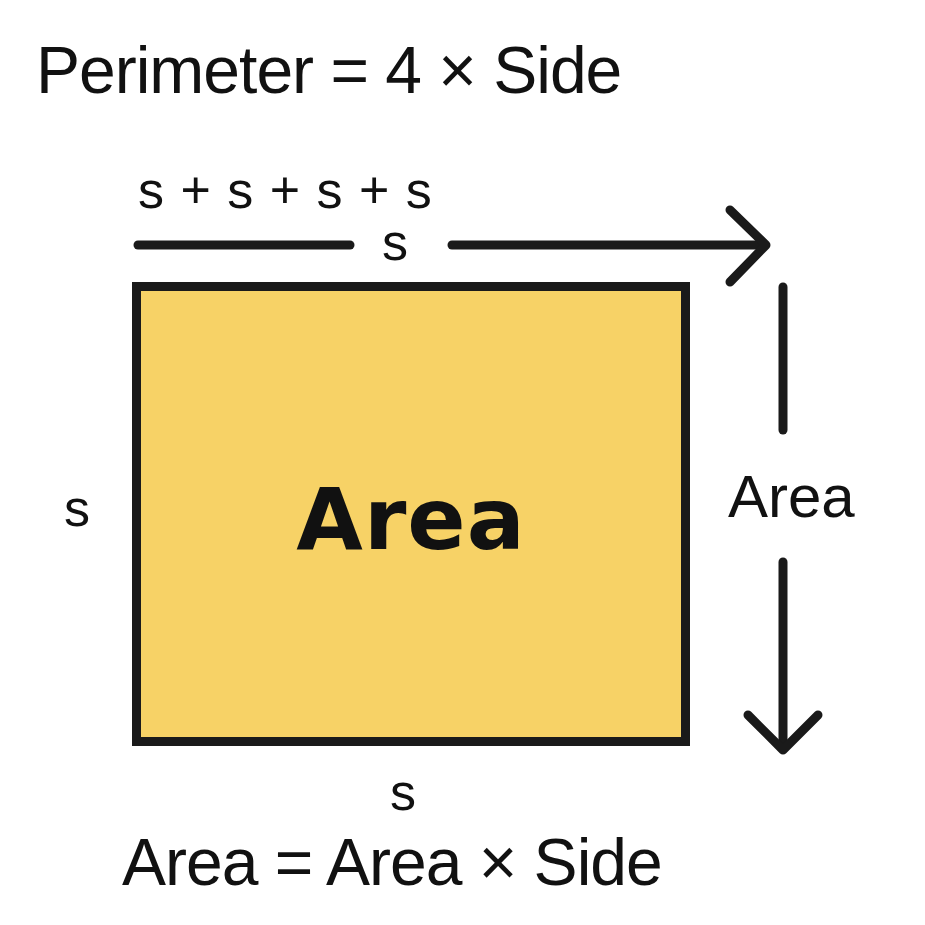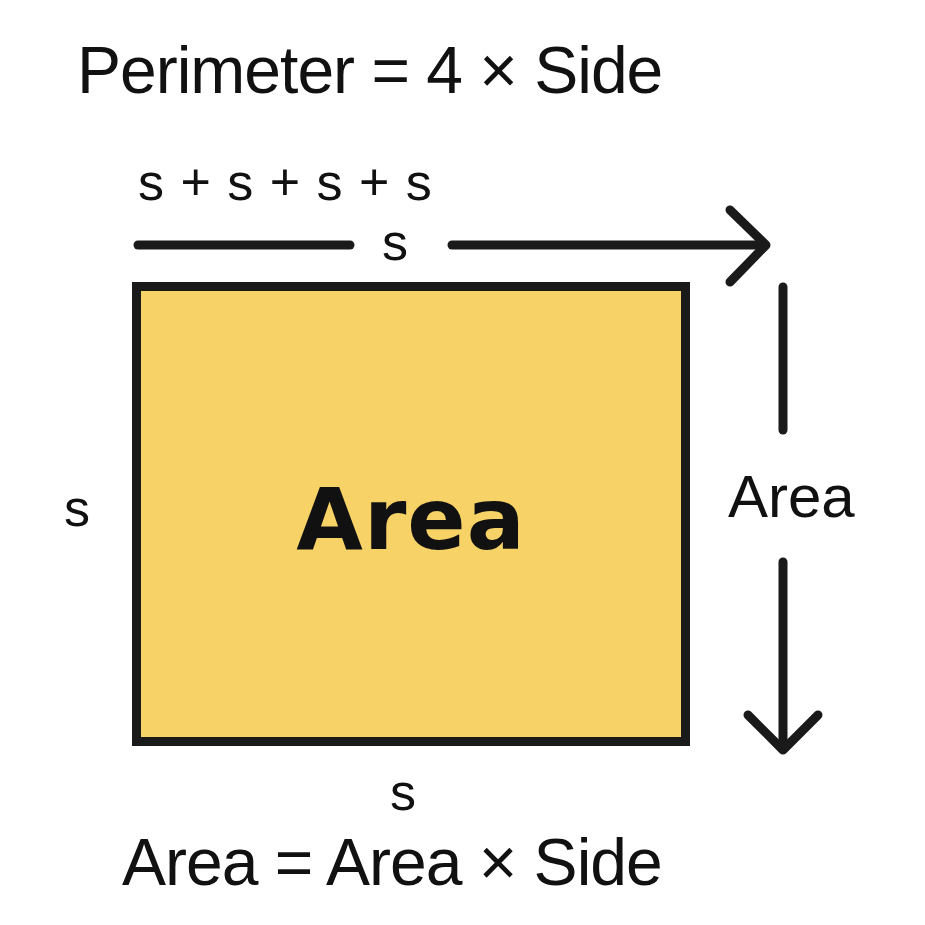--- a/index.html
+++ b/index.html
@@ -1,20 +1,20 @@
 <!DOCTYPE html>
 <html><head>
   <meta charset="utf-8">
   <style>
     html, body { margin: 0; padding: 0; background: #ffffff; }
     body { width: 925px; height: 925px; position: relative; overflow: hidden;
            font-family: "Liberation Sans", "DejaVu Sans", sans-serif; color: #111111; }
     .abs { position: absolute; white-space: nowrap; }
-    .title { left: 36px; top: 30px; font-size: 66px; line-height: 80px; letter-spacing: -1px; margin-left: 41px; }
-    .sum { left: 138px; top: 152px; font-size: 52px; line-height: 60px; word-spacing: 2px; }
+    .title { left: 36px; top: 30px; font-size: 66px; line-height: 80px; letter-spacing: -1px; }
+    .sum { left: 138px; top: 160px; font-size: 52px; line-height: 60px; word-spacing: 2px; }
     .top-s { left: 378px; top: 212px; font-size: 52px; line-height: 60px; background: #fff; padding: 0 4px; }
     .rect { left: 132px; top: 282px; width: 540px; height: 446px; border: 9px solid #1a1a1a;
             background: #F7D266; display: flex; align-items: center; justify-content: center; }
     .rect-label { font-family: "DejaVu Sans", sans-serif; font-weight: bold; font-size: 86px;
                   letter-spacing: 1px; margin-top: 10px; }
     .left-s { left: 64px; top: 478px; font-size: 52px; line-height: 60px; }
     .bottom-s { left: 390px; top: 762px; font-size: 52px; line-height: 60px; }
     .right-area { left: 728px; top: 462px; font-size: 60px; line-height: 70px; }
     .formula { left: 122px; top: 822px; font-size: 66px; line-height: 80px; letter-spacing: -1px; }
     svg.arrows { position: absolute; left: 0; top: 0; }

